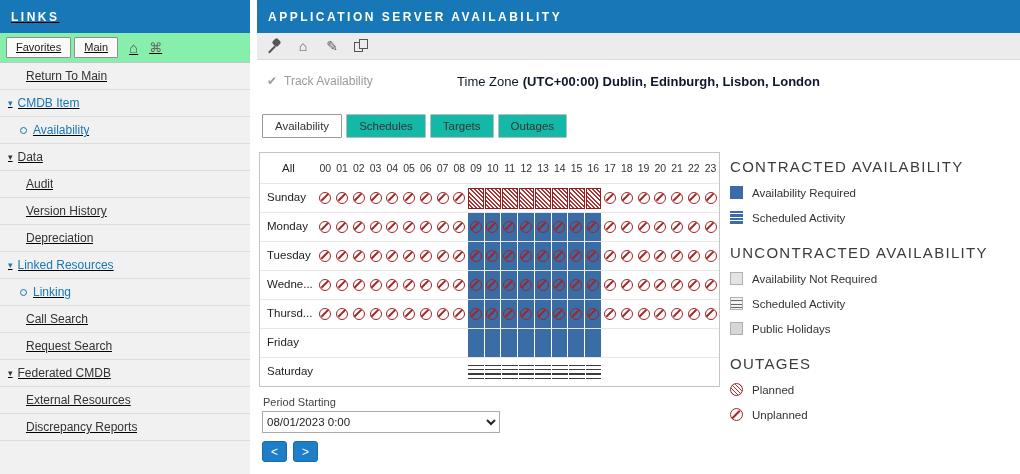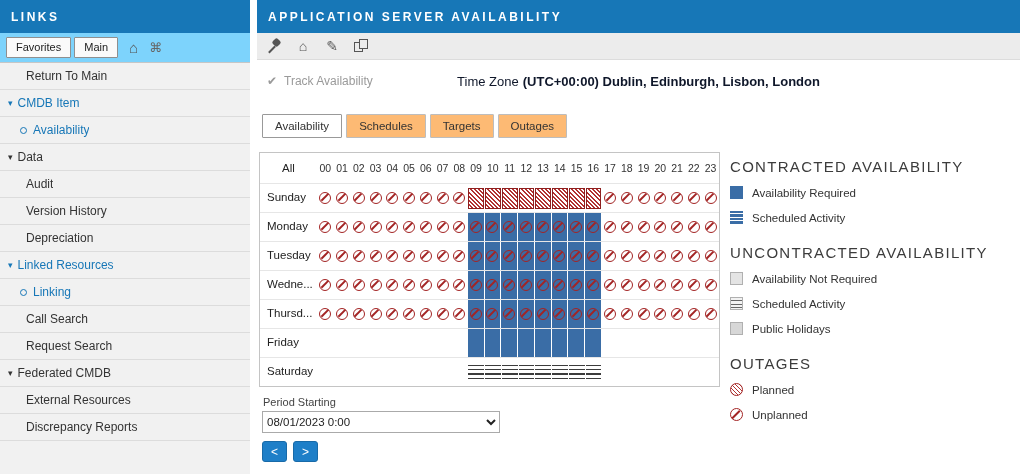--- a/index.html
+++ b/index.html
@@ -1,24 +1,24 @@
 <!DOCTYPE html>
 <html><head>
 <meta charset="utf-8">
 <style>
   html,body{margin:0;padding:0;background:#fff;}
   .app{position:relative;width:1020px;height:474px;background:#fff;overflow:hidden;
        font-family:"Liberation Sans",sans-serif;-webkit-font-smoothing:antialiased;}
 
   
-  .sidebar{position:absolute;left:0;top:0;width:250px;height:474px;background:#f1f1f1;}
+  .sidebar{position:absolute;left:0;top:0;width:250px;height:474px;background:#f1f1f1;text-decoration:underline;}
   .divider{position:absolute;left:250px;top:0;width:7px;height:474px;background:#fff;}
   .sidebar-header,.main-header{height:33px;background:#1777b7;color:#fff;font-size:12px;font-weight:bold;
        letter-spacing:2.5px;display:flex;align-items:center;padding-left:11px;box-sizing:border-box;}
-  .sidebar-tabs{height:30px;background:#7dd3fc;border-bottom:1px solid #c6c6c6;display:flex;align-items:center;
+  .sidebar-tabs{height:30px;background:#86efac;border-bottom:1px solid #c6c6c6;display:flex;align-items:center;
        padding:0 6px;gap:3px;box-sizing:border-box;}
   .side-tab{background:#fafafa;border:1px solid #8f8f8f;font-size:11px;color:#222;padding:3px 9px 4px;
        border-radius:1px;cursor:pointer;}
   .bar-icon{color:#555;margin-left:8px;cursor:pointer;line-height:1;}
   .bar-icon.home{font-size:15px;}
   .bar-icon.cmd{font-size:13px;color:#666;}
   .sidebar-menu{height:411px;overflow:hidden;border-radius:16px;}
   .srow{height:27px;display:flex;align-items:center;border-bottom:1px solid #dcdcdc;font-size:12px;color:#333;
        box-sizing:border-box;cursor:pointer;background:#f1f1f1;}
   .srow.plain{padding-left:26px;}
@@ -43,21 +43,21 @@
   .cp-front{position:absolute;width:9px;height:10px;border:1.3px solid #555;left:6px;top:1px;background:#ececec;box-sizing:border-box;}
 
   .row-track{position:relative;height:44px;}
   .track{position:absolute;left:10px;top:14px;display:flex;align-items:center;gap:7px;color:#9a9a9a;
        font-size:12px;cursor:pointer;}
   .check{color:#9a9a9a;font-size:12px;line-height:1;}
   .tz{position:absolute;left:0;right:0;top:14px;text-align:center;font-size:13px;color:#0f172a;}
   .tz b{margin-left:4px;}
 
   .main-tabs{display:flex;gap:4px;padding-left:5px;margin-top:10px;height:24px;}
-  .tab{border:1px solid #bdbdbd;background:#fdba74;color:#333;font-size:11.5px;padding:0 12px;display:flex;
+  .tab{border:1px solid #bdbdbd;background:#14b8a6;color:#333;font-size:11.5px;padding:0 12px;display:flex;
        align-items:center;border-radius:1px;cursor:pointer;box-sizing:border-box;}
   .tab.active{background:#fff;border-color:#999;}
 
   
   .grid{margin:14px 0 0 2px;width:461px;border:1px solid #c4c4c4;background:#fff;box-sizing:border-box;}
   .g-head{display:grid;grid-template-columns:57px repeat(24,16.75px);height:30px;align-items:center;}
   .g-row{display:grid;grid-template-columns:57px repeat(24,16.75px);height:28px;border-top:1px solid #e6e6e6;}
   .g-corner{text-align:center;font-size:11.5px;color:#222;cursor:pointer;}
   .g-hour{text-align:center;font-size:10.5px;color:#333;cursor:pointer;}
   .g-label{font-size:11.5px;color:#222;line-height:27px;padding-left:7px;white-space:nowrap;overflow:hidden;}

